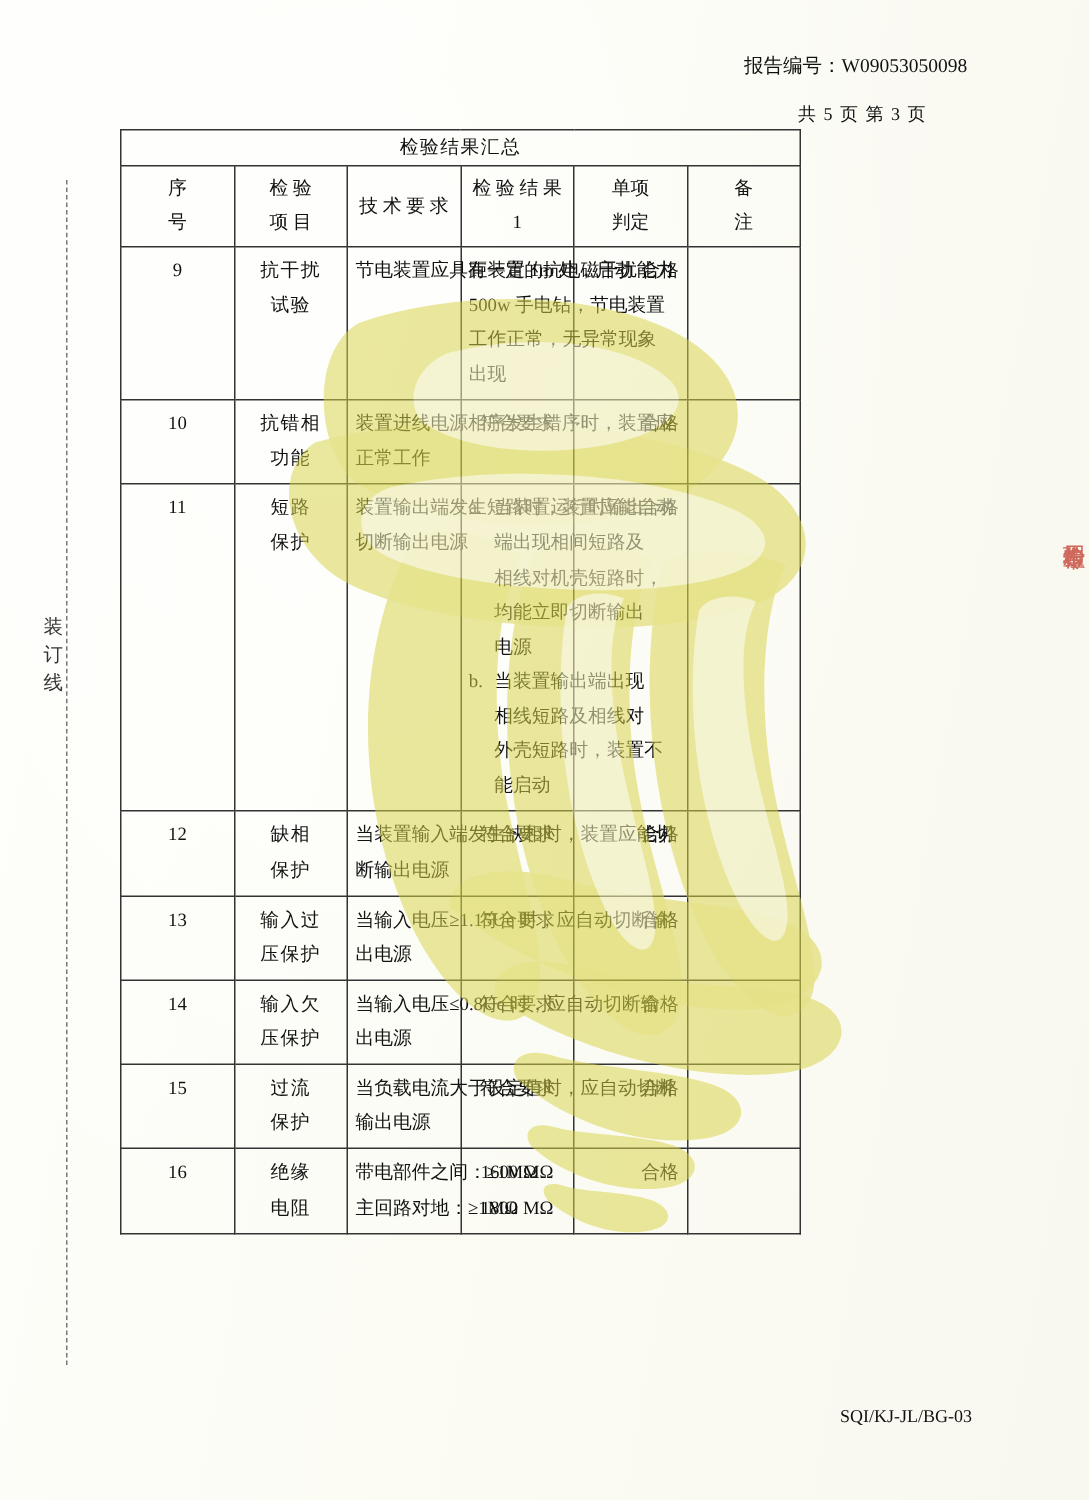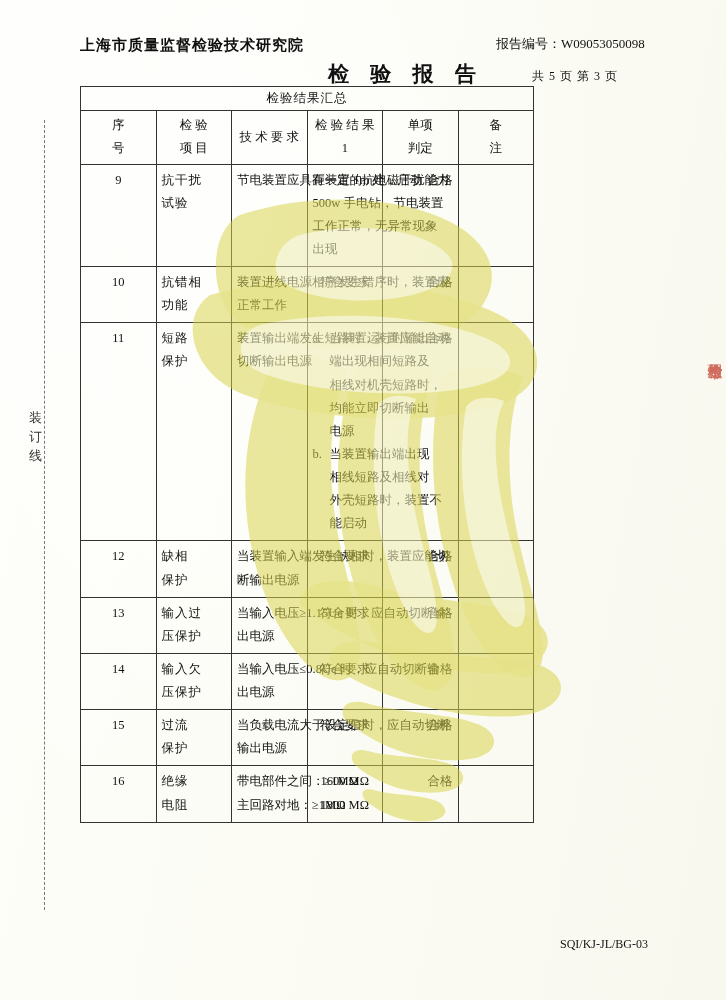--- a/index.html
+++ b/index.html
@@ -109,21 +109,21 @@
     letter-spacing: 1px;
   }
   .colhead td {
     text-align: center;
     line-height: 1.45;
     padding: 3px 2px !important;
     font-size: 12.5px;
   }
   .colhead .two-line span { display: block; }
   .c-no     { width: 30px; text-align: center; }
-  .c-item   { width: 56px; }
+  .c-item   { width: 56px; text-align: center; }
   .c-req    { width: 240px; margin-left: 36px; }
   .c-result { width: 140px; }
   .c-judge  { width: 56px; text-align: right; }
   .c-remark { width: 36px; }
   .cellline { display: block; white-space: nowrap; }
   .c-item .cellline { letter-spacing: 1px; }
   .c-result { text-align: center; }
   .c-result.left { text-align: left; }
 
   .result-list { text-align: left; }
@@ -183,25 +183,23 @@
     font-size: 12px;
     font-family: "Liberation Serif", serif;
   }
 </style>
 </head>
 <body>
 
 <div class="page">
 
   <div class="header">
-    <div class="institute">上海市质量监督检验技术研究院</div>
     <div class="report-no">
       <span>报告编号：</span><span>W09053050098</span>
     </div>
-    <div class="main-title">检 验 报 告</div>
     <div class="page-no">共 5 页  第 3 页</div>
   </div>
 
   <div class="dashed-line"></div>
   <div class="margin-text">装   订   线</div>
 
   <div class="stamp-layer">
     <svg width="420" height="680" viewBox="0 0 420 680" xmlns="http://www.w3.org/2000/svg">
       <g fill="#d8d44a" fill-opacity="0.85">
         <path d="M60 40 C 150 10, 265 25, 300 70 C 330 108, 300 150, 250 165 C 190 183, 110 175, 62 150 C 30 132, 25 58, 60 40 Z"></path>

